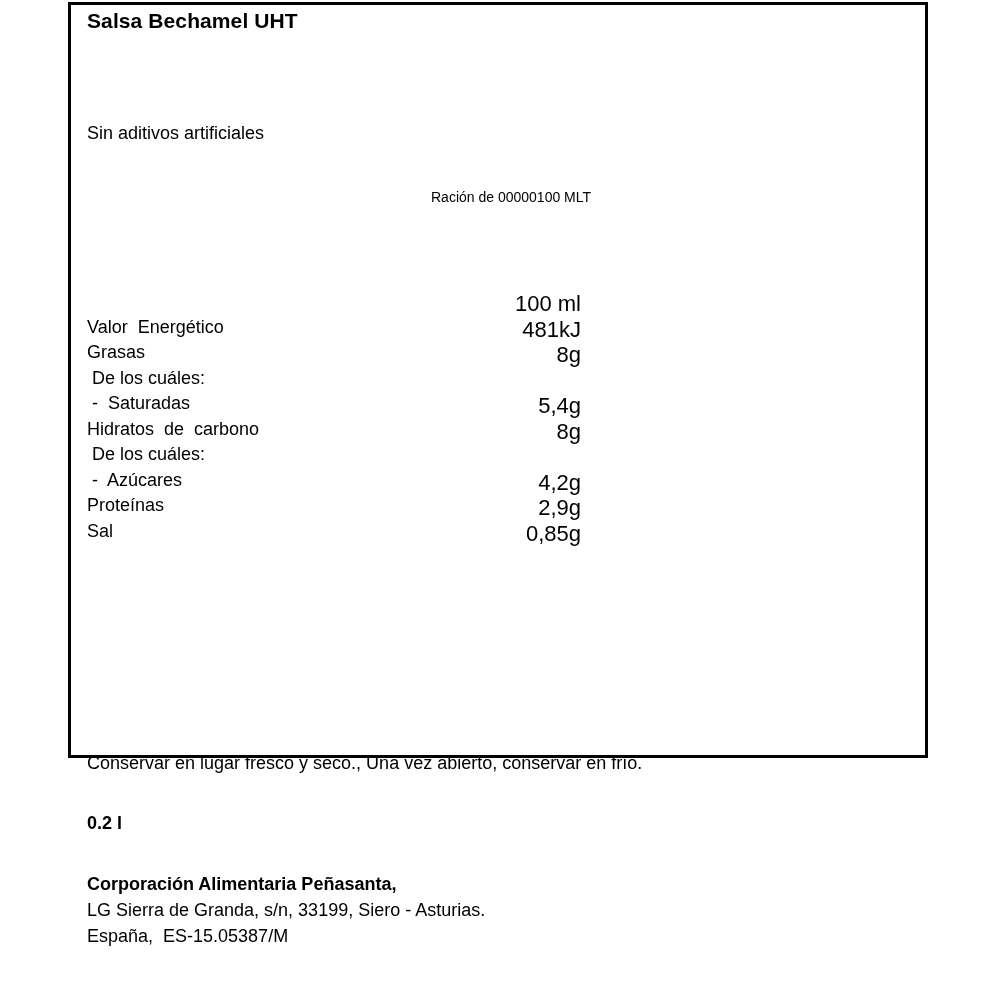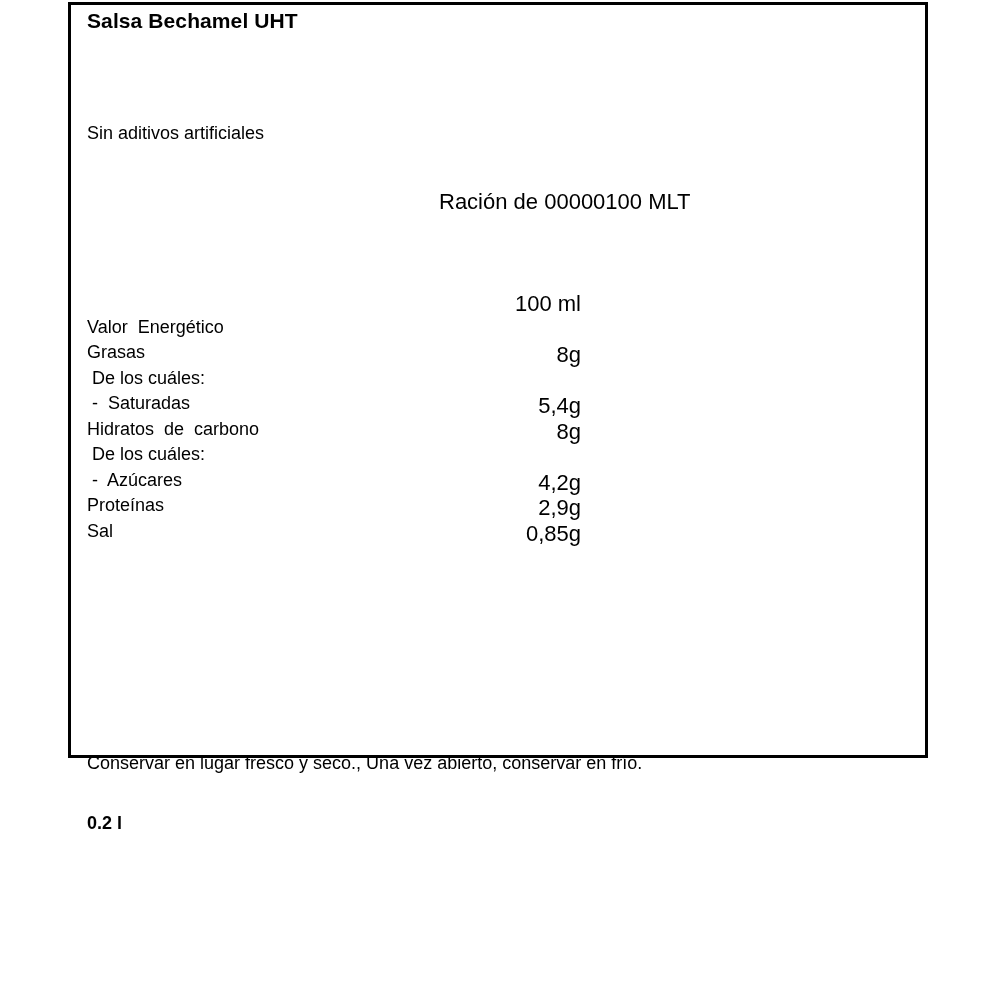--- a/index.html
+++ b/index.html
@@ -61,23 +61,23 @@
   .additives {
     position: absolute;
     left: 16px;
     top: 118px;
     font-size: 18px;
     white-space: nowrap;
   }
 
   .ration {
     position: absolute;
-    left: 368px;
+    left: 360px;
     top: 184px;
-    font-size: 22px;
+    font-size: 14px;
     white-space: nowrap;
   }
 
   
   #nutrition-table {
     position: absolute;
     left: 0;
     top: 286px;
     width: 100%;
   }
@@ -146,20 +146,21 @@
 
     <div class="ration">Ración de 00000100 MLT</div>
 
     <div id="nutrition-table">
         <div class="nut-row">
           <div class="nut-label"></div>
           <div class="nut-value">100 ml</div>
         </div>
         <div class="nut-row">
           <div class="nut-label">Valor  Energético</div>
+          <div class="nut-value">481kJ</div>
         </div>
         <div class="nut-row">
           <div class="nut-label">Grasas</div>
           <div class="nut-value">8g</div>
         </div>
         <div class="nut-row">
           <div class="nut-label"> De los cuáles:</div>
           <div class="nut-value"></div>
         </div>
         <div class="nut-row">
@@ -185,15 +186,20 @@
         <div class="nut-row">
           <div class="nut-label">Sal</div>
           <div class="nut-value">0,85g</div>
         </div>
       </div>
 
     <div class="storage">Conservar en lugar fresco y seco., Una vez abierto, conservar en frío.</div>
 
     <div class="volume">0.2 l</div>
 
+    <div id="address-block">
+      <div class="addr-company">Corporación Alimentaria Peñasanta,</div>
+      <div class="addr-line">LG Sierra de Granda, s/n, 33199, Siero - Asturias.</div>
+      <div class="addr-line">España,  ES-15.05387/M</div>
+    </div>
 
   </div>
 </div>
 
 </body></html>

